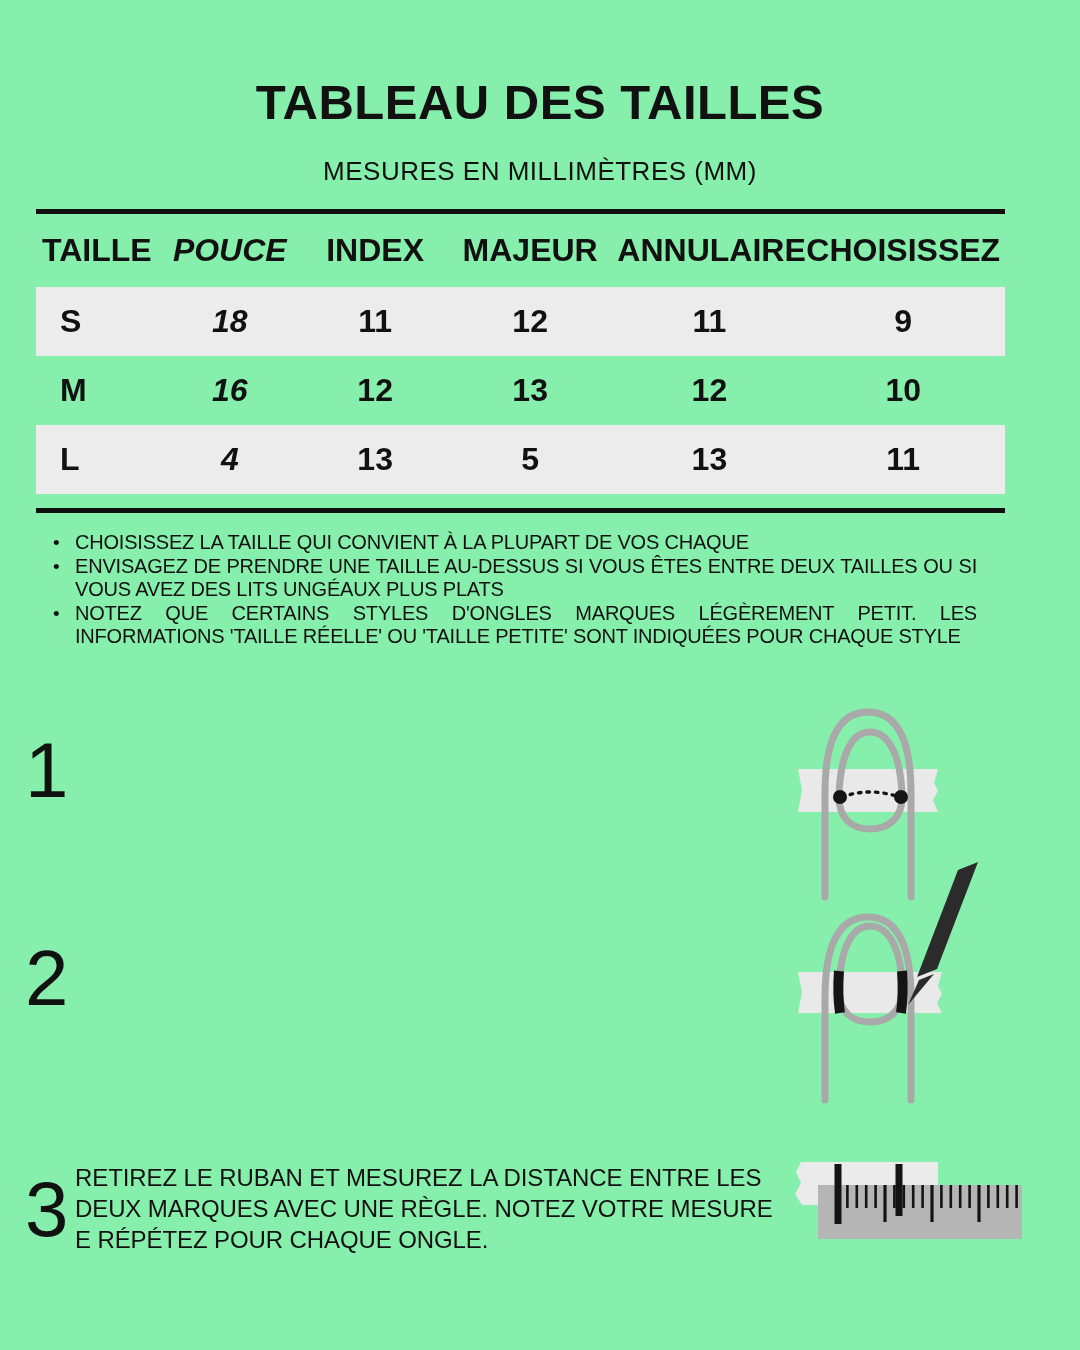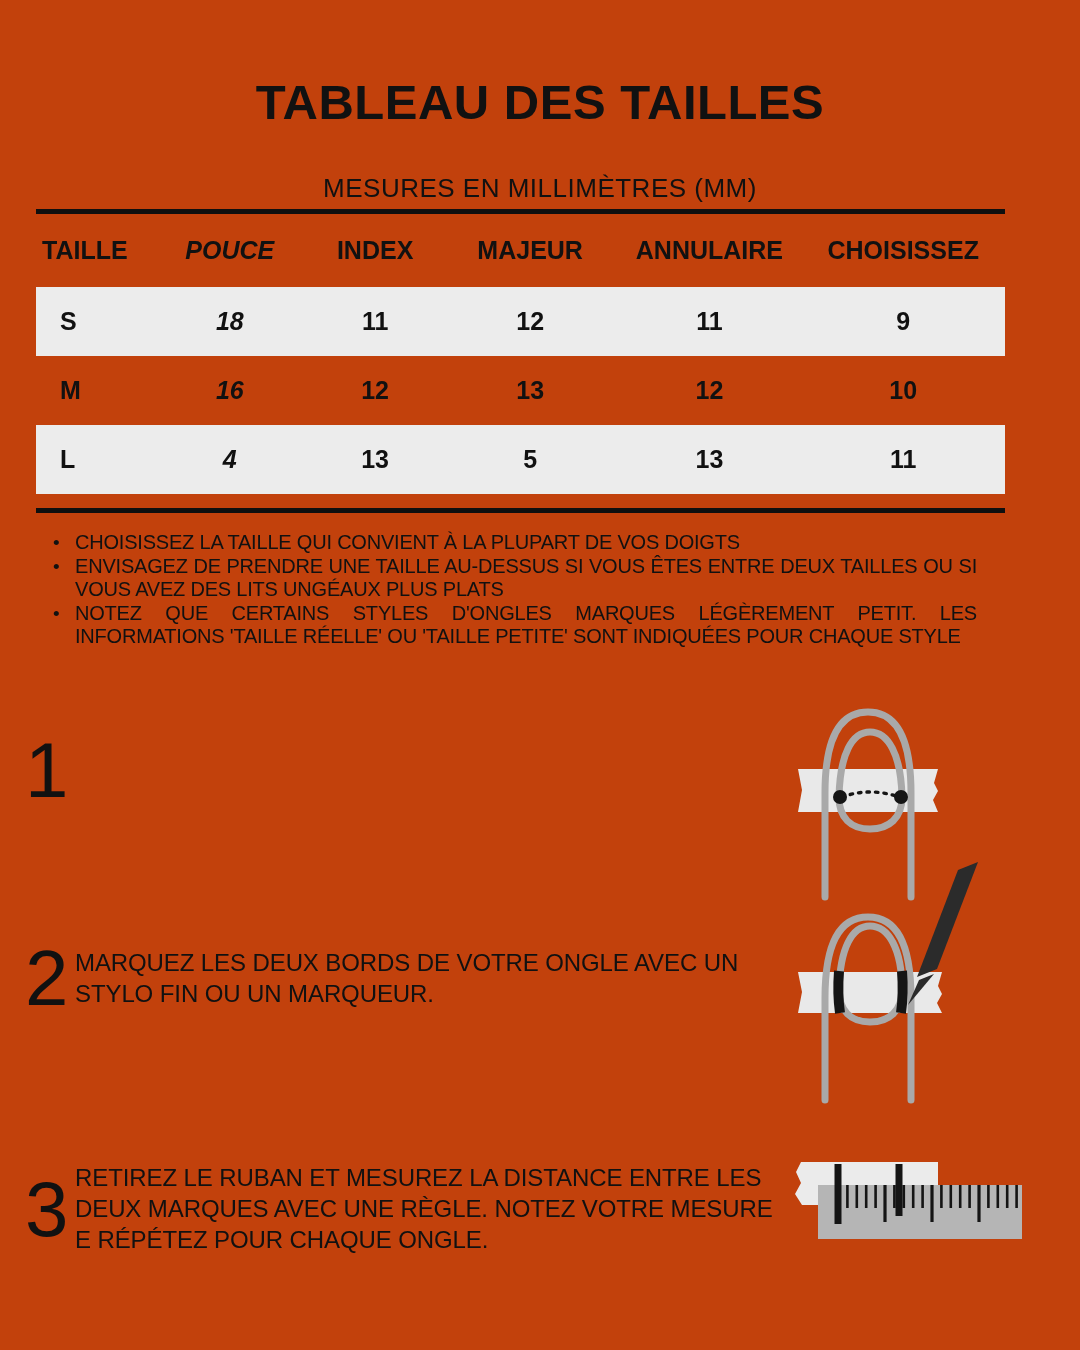--- a/index.html
+++ b/index.html
@@ -1,40 +1,40 @@
 <!DOCTYPE html>
 <html><head>
 <meta charset="utf-8">
 <style>
   html,body{margin:0;padding:0;background:#ffffff;}
   .canvas{
     position:relative;
     width:1080px;
     height:1350px;
-    background:#c2410c;
+    background:#86efac;
     overflow:hidden;
     font-family:"Liberation Sans", sans-serif;
     color:#111111;
   }
   
   .title{
     position:absolute; top:74px; left:0; width:100%;
     text-align:center; font-size:49px; font-weight:700; letter-spacing:0.5px;
   }
   .subtitle{
     position:absolute; top:156px; left:0; width:100%;
-    text-align:center; font-size:26px; font-weight:400; letter-spacing:0.5px;margin-top:17px;
+    text-align:center; font-size:26px; font-weight:400; letter-spacing:0.5px;
   }
   
   .size-table{
     position:absolute; left:36px; top:209px; width:969px;
     border-top:5px solid #0f0f0f; border-bottom:5px solid #0f0f0f;
     padding-bottom:14px;
   }
-  .trow{display:flex; align-items:center; height:69px; font-size:25px; font-weight:700;}
+  .trow{display:flex; align-items:center; height:69px; font-size:32px; font-weight:700;}
   .trow.head{height:73px;}
   .trow.shade{background:#ececec;}
   .c{text-align:center;}
   .c1{width:12%; text-align:left;}
   .c2{width:16%;font-style:italic;} .c3{width:14%;} .c4{width:18%;} .c5{width:19%;} .c6{width:21%;}
   .head .c1{padding-left:6px; box-sizing:border-box;}
   .trow:not(.head) .c1{padding-left:24px; box-sizing:border-box;}
   
   .notes{position:absolute; left:53px; top:531px;}
   .note{display:flex; align-items:flex-start;}
@@ -95,38 +95,37 @@
       <div class="c c3">13</div>
       <div class="c c4">5</div>
       <div class="c c5">13</div>
       <div class="c c6">11</div>
     </div>
   </div>
 
   <div class="notes">
     <div class="note">
       <span class="bullet">•</span>
-      <span class="note-text">CHOISISSEZ LA TAILLE QUI CONVIENT À LA PLUPART DE VOS DOIGTS</span>
+      <span class="note-text">CHOISISSEZ LA TAILLE QUI CONVIENT À LA PLUPART DE VOS CHAQUE</span>
     </div>
     <div class="note">
       <span class="bullet">•</span>
       <span class="note-text">ENVISAGEZ DE PRENDRE UNE TAILLE AU-DESSUS SI VOUS ÊTES ENTRE DEUX TAILLES OU SI VOUS AVEZ DES LITS UNGÉAUX PLUS PLATS</span>
     </div>
     <div class="note">
       <span class="bullet">•</span>
       <span class="note-text">NOTEZ QUE CERTAINS STYLES D'ONGLES MARQUES LÉGÈREMENT PETIT. LES INFORMATIONS 'TAILLE RÉELLE' OU 'TAILLE PETITE' SONT INDIQUÉES POUR CHAQUE STYLE</span>
     </div>
   </div>
 
   <div class="step" id="step1">
     <div class="step-num">1</div>
   </div>
   <div class="step" id="step2">
     <div class="step-num">2</div>
-    <div class="step-text">MARQUEZ LES DEUX BORDS DE VOTRE ONGLE AVEC UN STYLO FIN OU UN MARQUEUR.</div>
   </div>
   <div class="step" id="step3">
     <div class="step-num">3</div>
     <div class="step-text">RETIREZ LE RUBAN ET MESUREZ LA DISTANCE ENTRE LES DEUX MARQUES AVEC UNE RÈGLE. NOTEZ VOTRE MESURE E RÉPÉTEZ POUR CHAQUE ONGLE.</div>
   </div>
 
   <div class="illus" id="illus1">
     <svg width="200" height="215" viewBox="0 0 200 215" xmlns="http://www.w3.org/2000/svg">
       <polygon points="20,71 160,71 156,85 160,93 155,102 160,114 20,114 24,92" fill="#e9e9e9"></polygon>
       <path d="M47,199 L47,95 C47,38 63,14 90,14 C117,14 133,38 133,95 L133,199" fill="none" stroke="#a9a9a9" stroke-width="7" stroke-linecap="round"></path>

